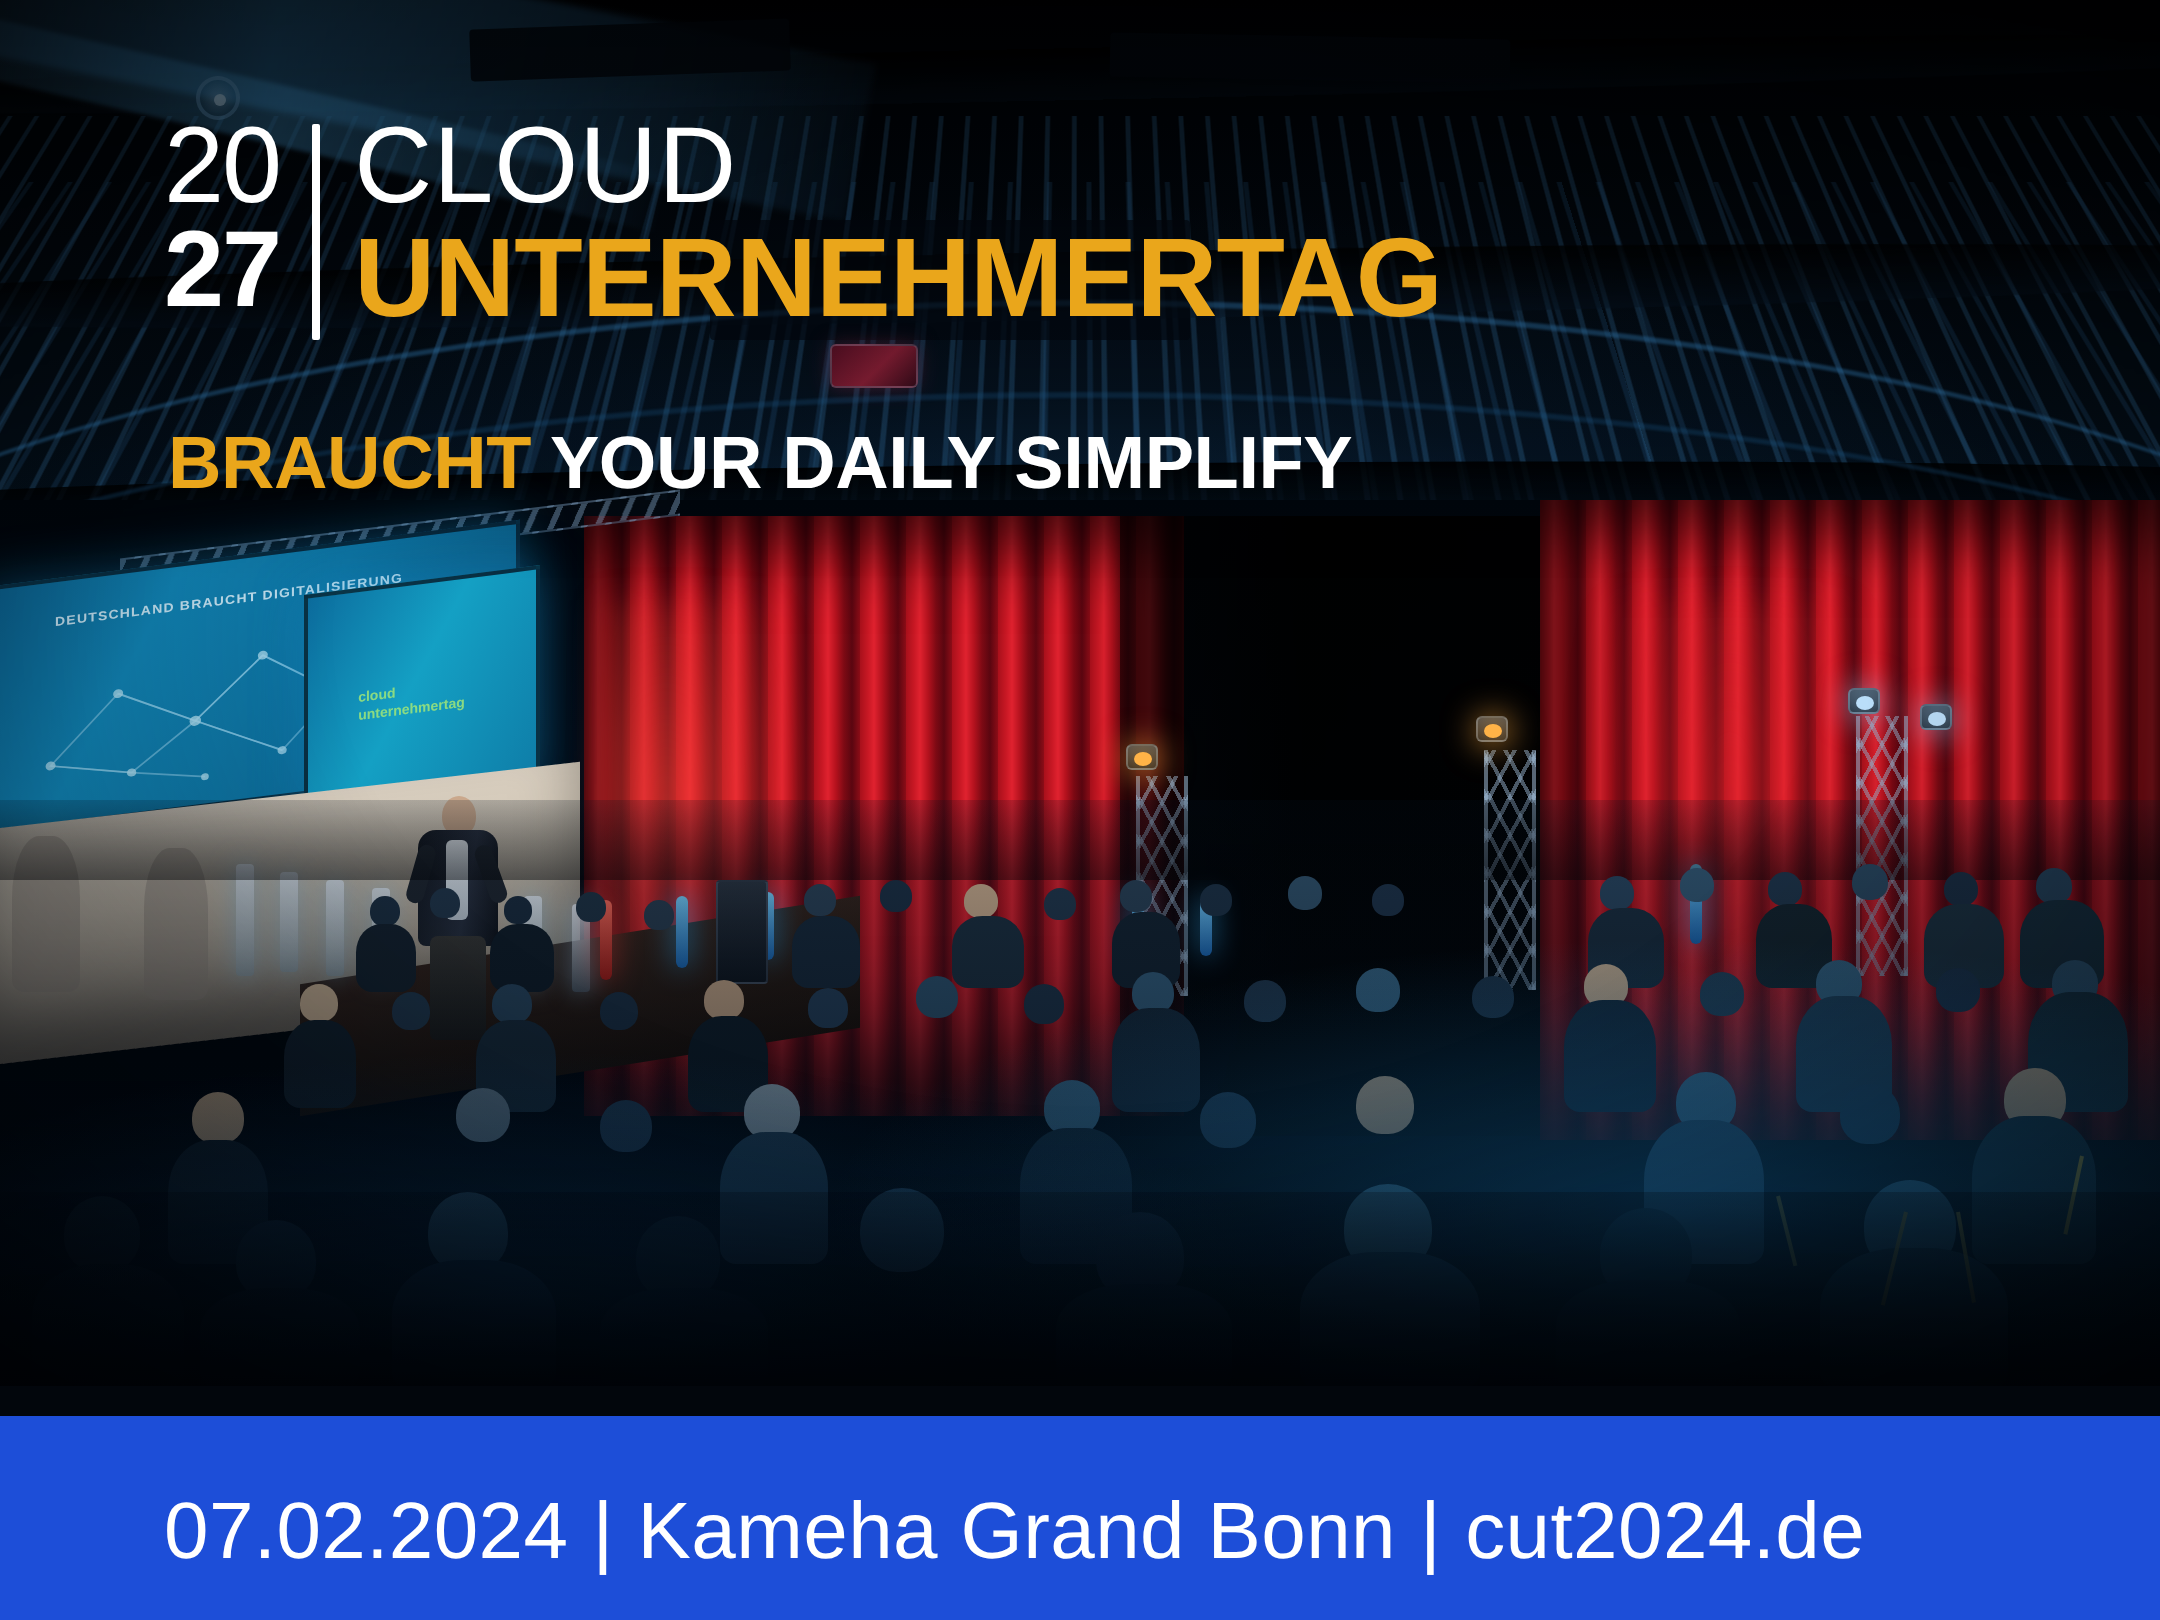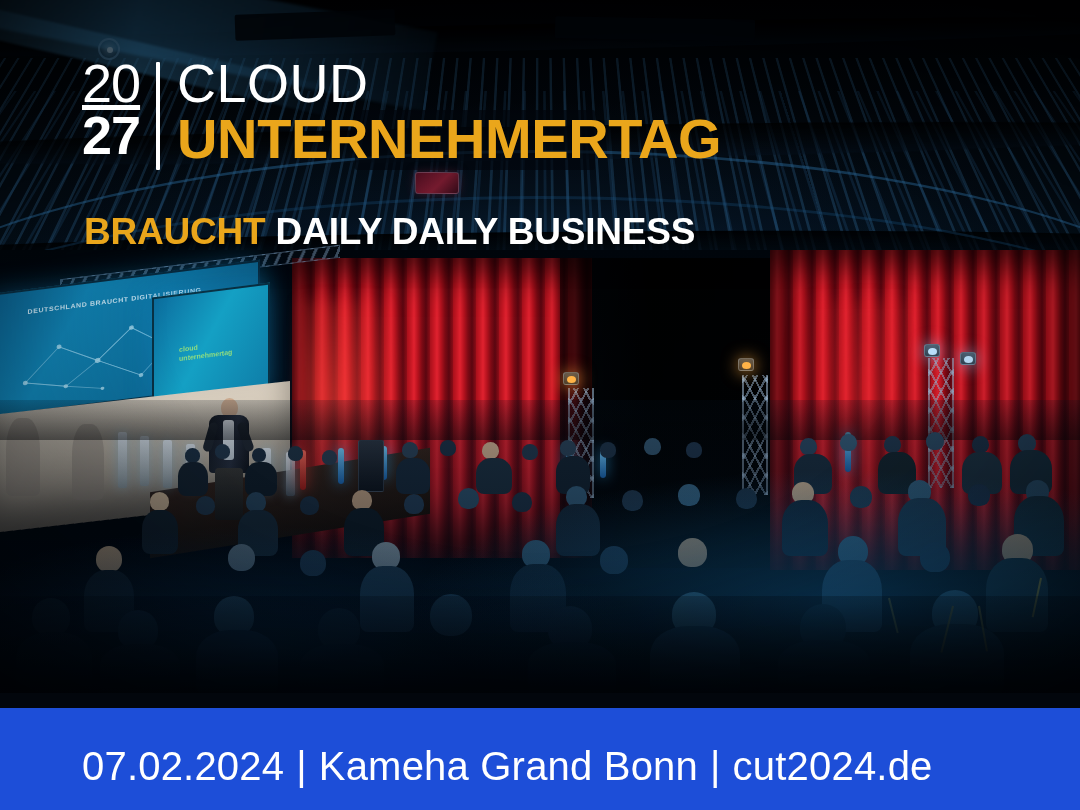--- a/index.html
+++ b/index.html
@@ -287,21 +287,21 @@
     display:flex; align-items:flex-start;
   }
   .year-col {
     display:flex; flex-direction:column;
     line-height:.95;
   }
   .year-top, .year-bot {
     color:#ffffff; font-size:54px; letter-spacing:-1px;
     font-family:"Liberation Sans", sans-serif;
   }
-  .year-top { font-weight:300;text-decoration:underline; }
+  .year-top { font-weight:300; }
   .year-bot { font-weight:800; margin-top:1px; }
   .divider {
     width:4px; background:#ffffff; margin:4px 17px 0 16px;
     height:108px; border-radius:1px;
   }
   .word-col { display:flex; flex-direction:column; line-height:.96; }
   .cloud-word {
     color:#ffffff; font-weight:300; font-size:54px; letter-spacing:.5px;
   }
   .unt-word {
@@ -549,21 +549,21 @@
         <span class="year-bot">27</span>
       </div>
       <div class="divider"></div>
       <div class="word-col">
         <span class="cloud-word">CLOUD</span>
         <span class="unt-word">UNTERNEHMERTAG</span>
       </div>
     </div>
 
     <div class="tagline">
-      <span class="tag-gold">BRAUCHT</span><span class="tag-white"> DAILY DAILY BUSINESS</span>
+      <span class="tag-gold">BRAUCHT</span><span class="tag-white"> YOUR DAILY SIMPLIFY</span>
     </div>
 
   </div>
 
   <div class="bottom-bar">
     <div class="bar-text">
       <span>07.02.2024</span><span class="bar-sep">|</span><span>Kameha Grand Bonn</span><span class="bar-sep">|</span><span>cut2024.de</span>
     </div>
   </div>
 

